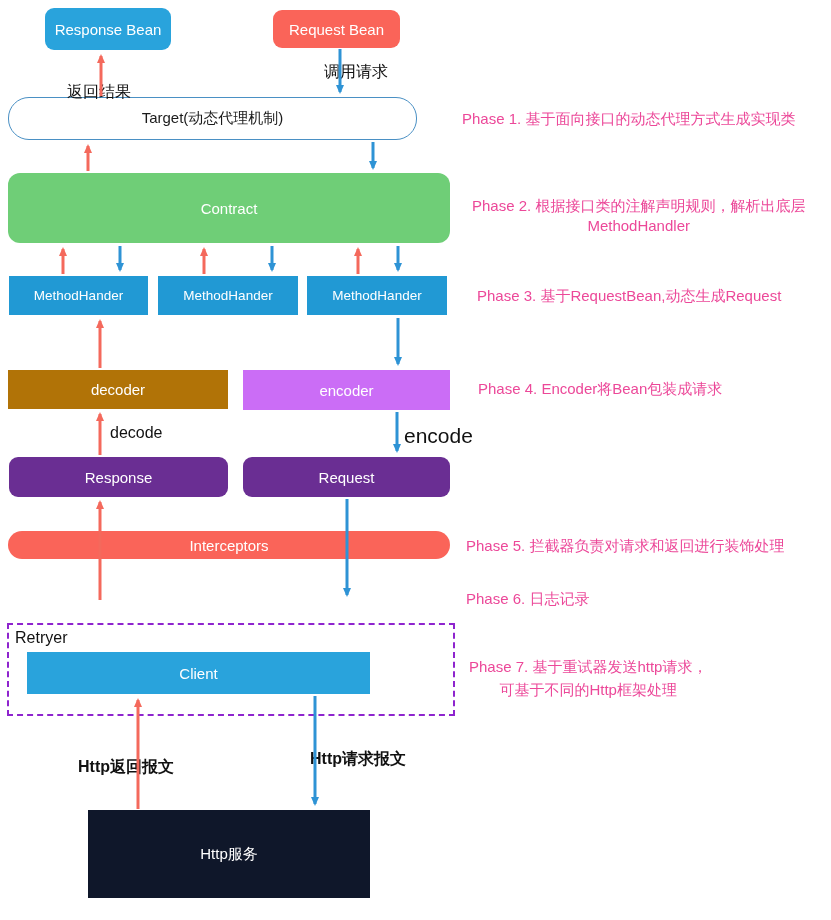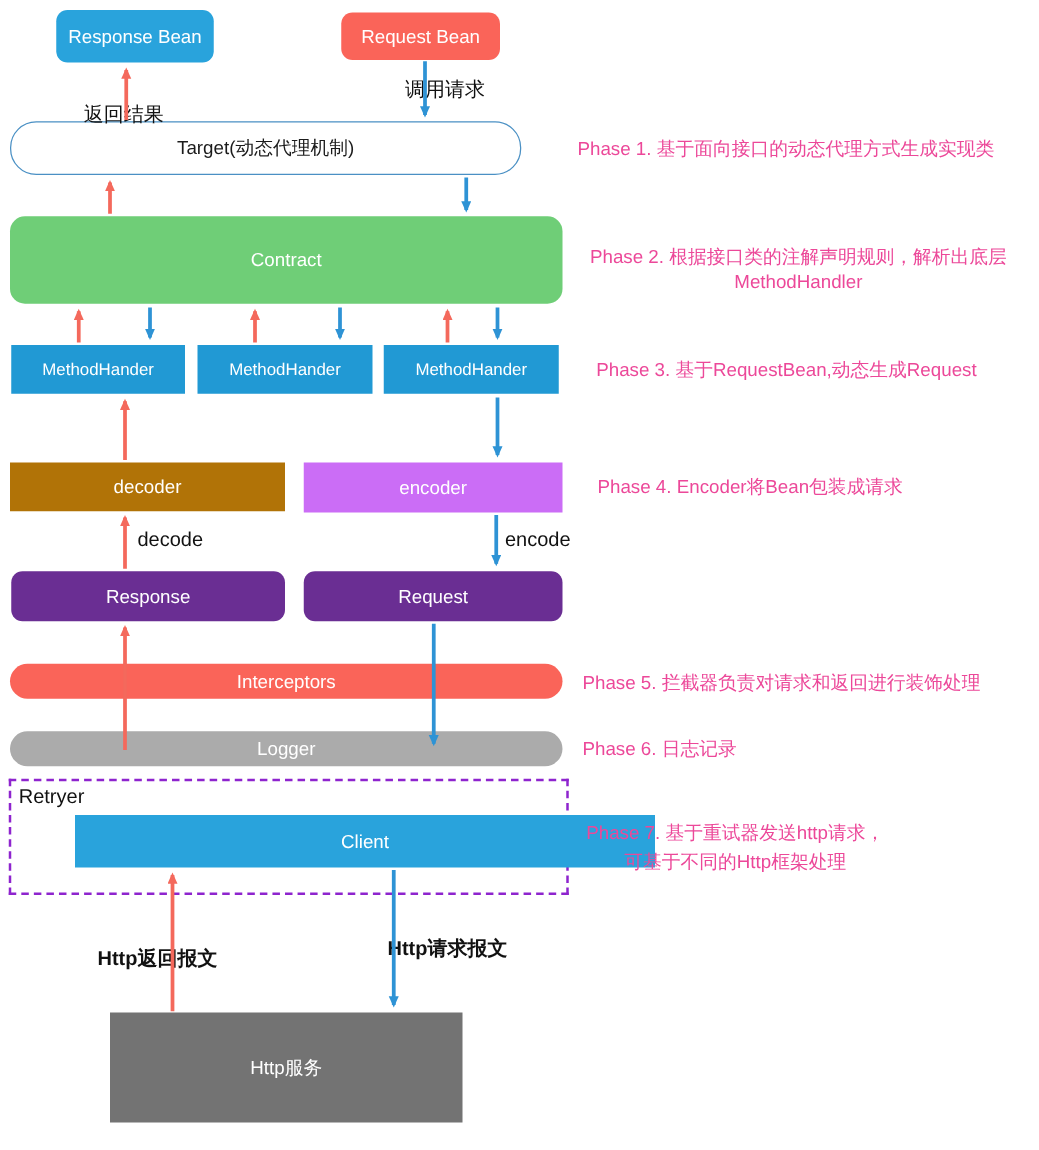--- a/index.html
+++ b/index.html
@@ -21,27 +21,27 @@
   .mh3{left:307px;}
   .decoder{left:8px;top:370px;width:220px;height:39px;background:#B17307;}
   .encoder{left:243px;top:370px;width:207px;height:40px;background:#CB6DF6;}
   .response{left:9px;top:457px;width:219px;height:40px;border-radius:9px;background:#6A2E93;}
   .request{left:243px;top:457px;width:207px;height:40px;border-radius:9px;background:#6A2E93;}
   .interceptors{left:8px;top:531px;width:442px;height:28px;border-radius:14px;background:#FA6459;}
   .logger{left:8px;top:585px;width:442px;height:28px;border-radius:14px;background:#ABABAB;}
   .retryer{position:absolute;left:7px;top:623px;width:448px;height:93px;box-sizing:border-box;
            border:2px dashed #8E24CE;background:#ffffff;}
   .retryer-label{position:absolute;left:15px;top:629px;color:#111111;font-size:16px;}
-  .client{left:27px;top:652px;width:464px;height:42px;background:#29A3DC;margin-left:33px;}
-  .http-service{left:88px;top:810px;width:282px;height:88px;background:#737373;text-align:center;}
+  .client{left:27px;top:652px;width:343px;height:42px;background:#29A3DC;}
+  .http-service{left:88px;top:810px;width:282px;height:88px;background:#0f172a;text-align:center;}
 
   .lbl-return{left:67px;top:62px;margin-top:20px;}
   .lbl-invoke{left:324px;top:62px;}
   .lbl-decode{left:110px;top:424px;font-size:16px;}
-  .lbl-encode{left:404px;top:424px;font-size:16px;}
+  .lbl-encode{left:404px;top:424px;font-size:21px;}
   .lbl-http-resp{left:78px;top:757px;font-weight:bold;}
   .lbl-http-req{left:310px;top:749px;font-weight:bold;}
 
   .p1{left:462px;top:110px;}
   .p2{left:472px;top:196px;text-align:center;line-height:20px;white-space:pre-line;}
   .p3{left:477px;top:287px;}
   .p4{left:478px;top:380px;}
   .p5{left:466px;top:537px;}
   .p6{left:466px;top:590px;}
   .p7{left:469px;top:655px;text-align:center;line-height:23px;white-space:pre-line;}
@@ -58,21 +58,20 @@
   <div class="box target">Target(动态代理机制)</div>
   <div class="box contract">Contract</div>
   <div class="box mh mh1">MethodHander</div>
   <div class="box mh mh2">MethodHander</div>
   <div class="box mh mh3">MethodHander</div>
   <div class="box decoder">decoder</div>
   <div class="box encoder">encoder</div>
   <div class="box response">Response</div>
   <div class="box request">Request</div>
   <div class="box interceptors">Interceptors</div>
-  <div class="box logger">Logger</div>
 
   <div class="retryer"></div>
   <div class="retryer-label">Retryer</div>
   <div class="box client">Client</div>
 
   <div class="box http-service">Http服务</div>
 
   <div class="lbl lbl-return">返回结果</div>
   <div class="lbl lbl-invoke">调用请求</div>
   <div class="lbl lbl-decode">decode</div>

